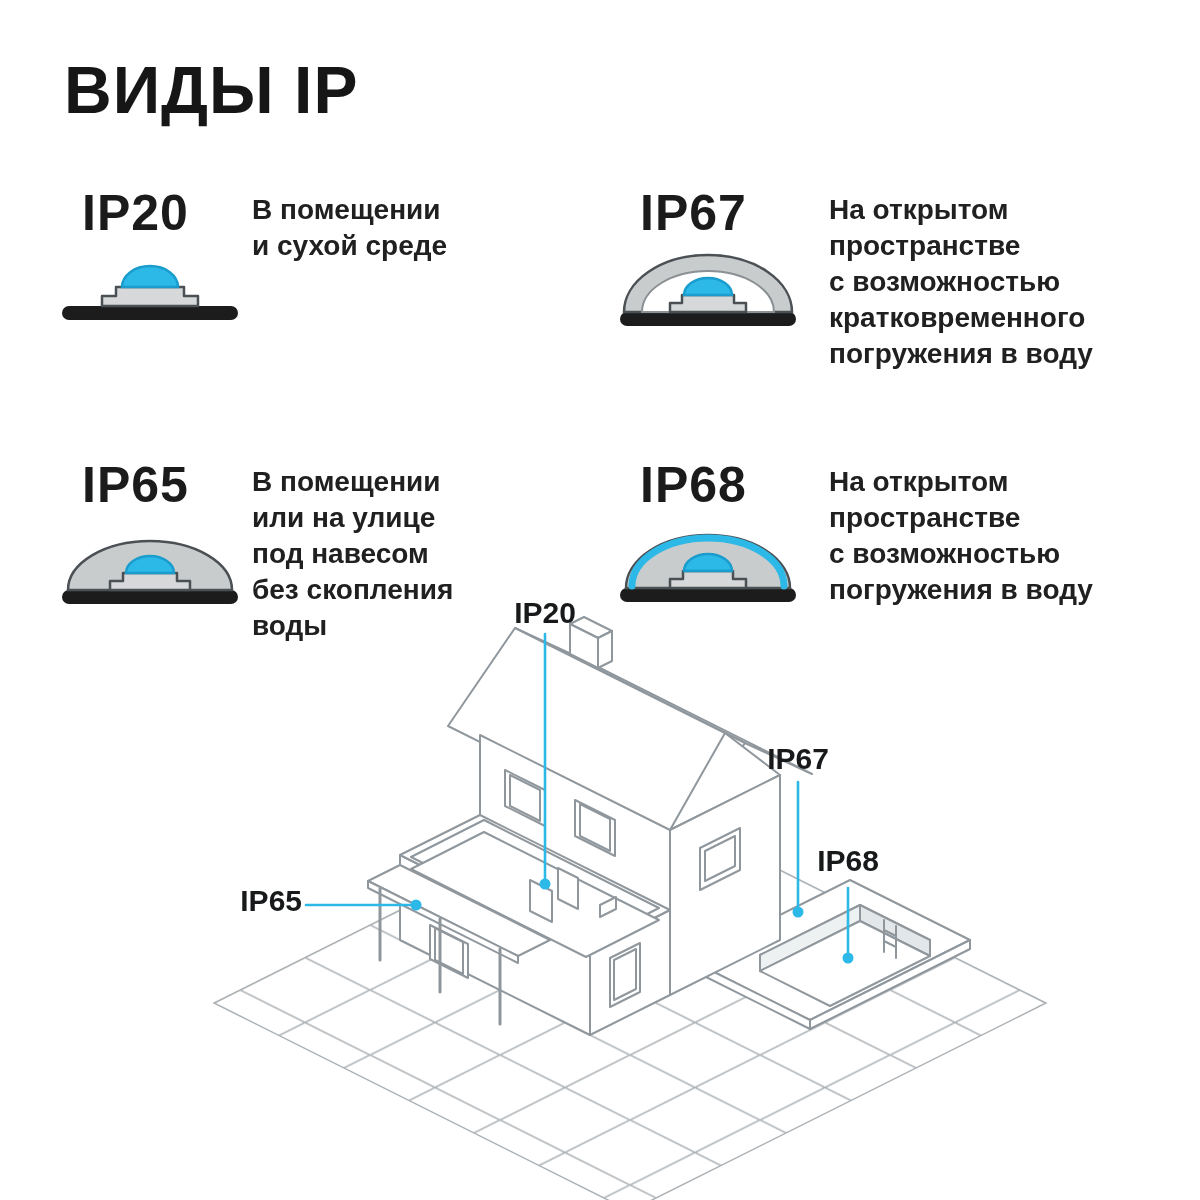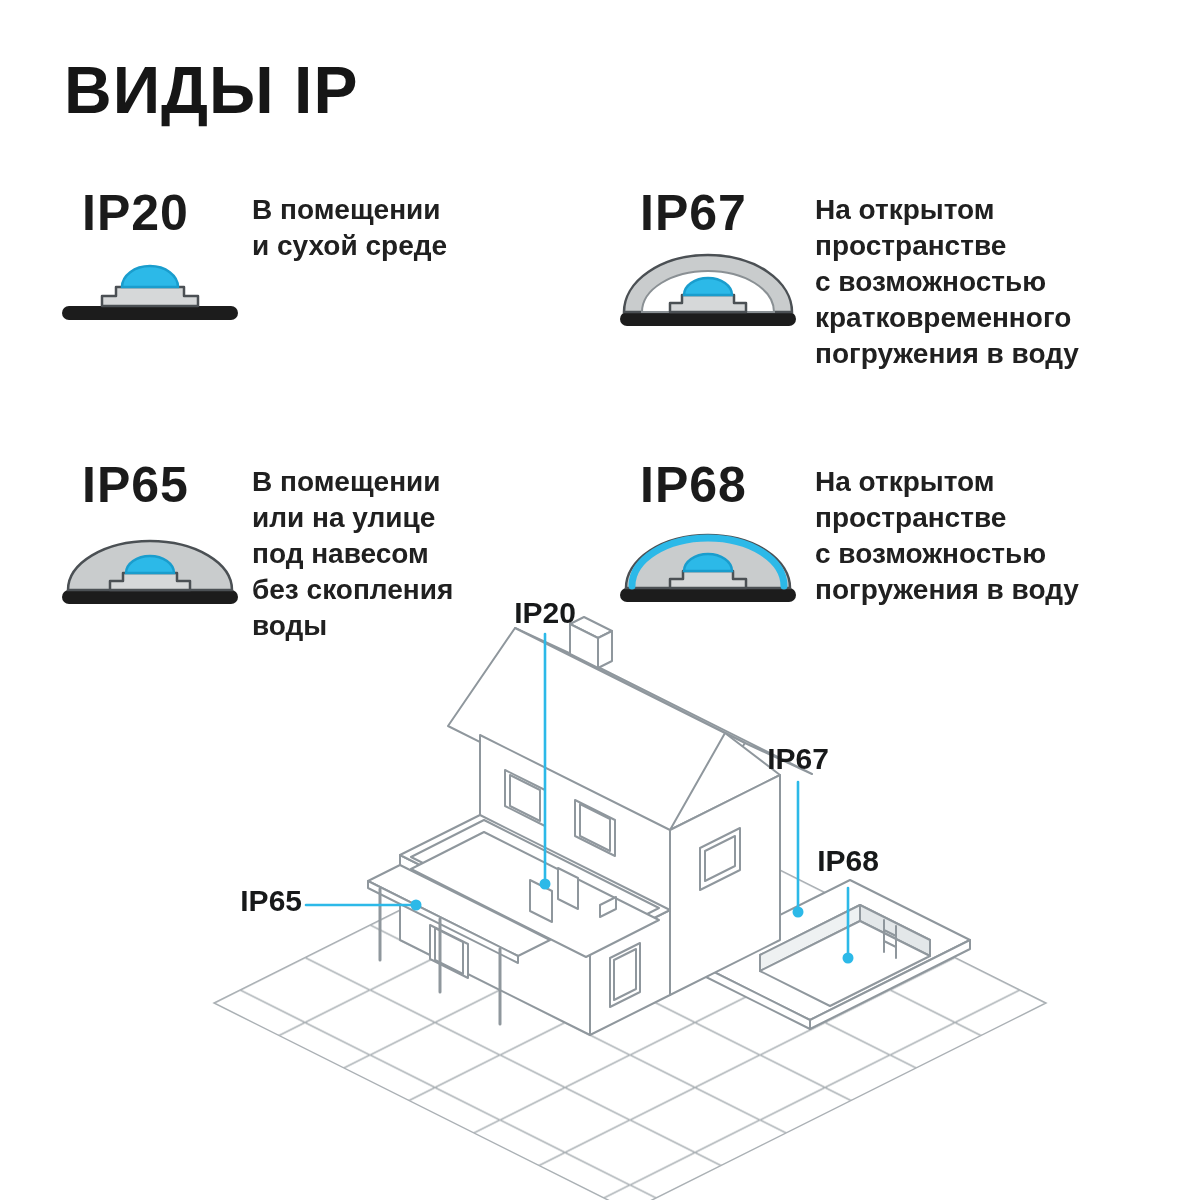--- a/index.html
+++ b/index.html
@@ -9,21 +9,21 @@
   .card{position:absolute;width:545px;height:265px;}
   .c1{left:60px;top:188px}.c2{left:618px;top:188px}.c3{left:60px;top:460px}.c4{left:618px;top:460px}
   .code{position:absolute;left:22px;top:0;font-size:50px;font-weight:800;letter-spacing:1px;color:#1b1b1b;line-height:1;}
   .icon{position:absolute;left:0;}
   .c1 .icon{top:58px;width:180px}
   .c2 .icon{top:50px;width:180px}
   .c3 .icon{top:64px;width:180px}
   .c4 .icon{top:56px;width:180px}
   .desc{position:absolute;left:192px;top:4px;width:350px;font-size:28px;font-weight:600;line-height:1.29;
     color:#202020;white-space:pre-line;}
-  .c2 .desc,.c4 .desc{left:197px}
+  .c2 .desc,.c4 .desc{left:211px}
   .scene{position:absolute;left:0;top:0;width:1200px;height:1200px;z-index:1;}
   .slabel{position:absolute;font-size:30px;font-weight:800;color:#17191a;z-index:3;line-height:1;}
   #lb20{left:545px;top:598px;transform:translateX(-50%)}
   #lb67{left:798px;top:744px;transform:translateX(-50%)}
   #lb68{left:848px;top:846px;transform:translateX(-50%)}
   #lb65{left:302px;top:886px;transform:translateX(-100%)}
   
   .ln polygon,.ln path{fill:#ffffff;stroke:#8f979d;stroke-width:2;stroke-linejoin:round;stroke-linecap:round;}
   .grid-poly{stroke:#abb1b5;stroke-width:1.5;}
   .cl{stroke:#2cb9e8;stroke-width:2.6;fill:none;stroke-linecap:round;}

